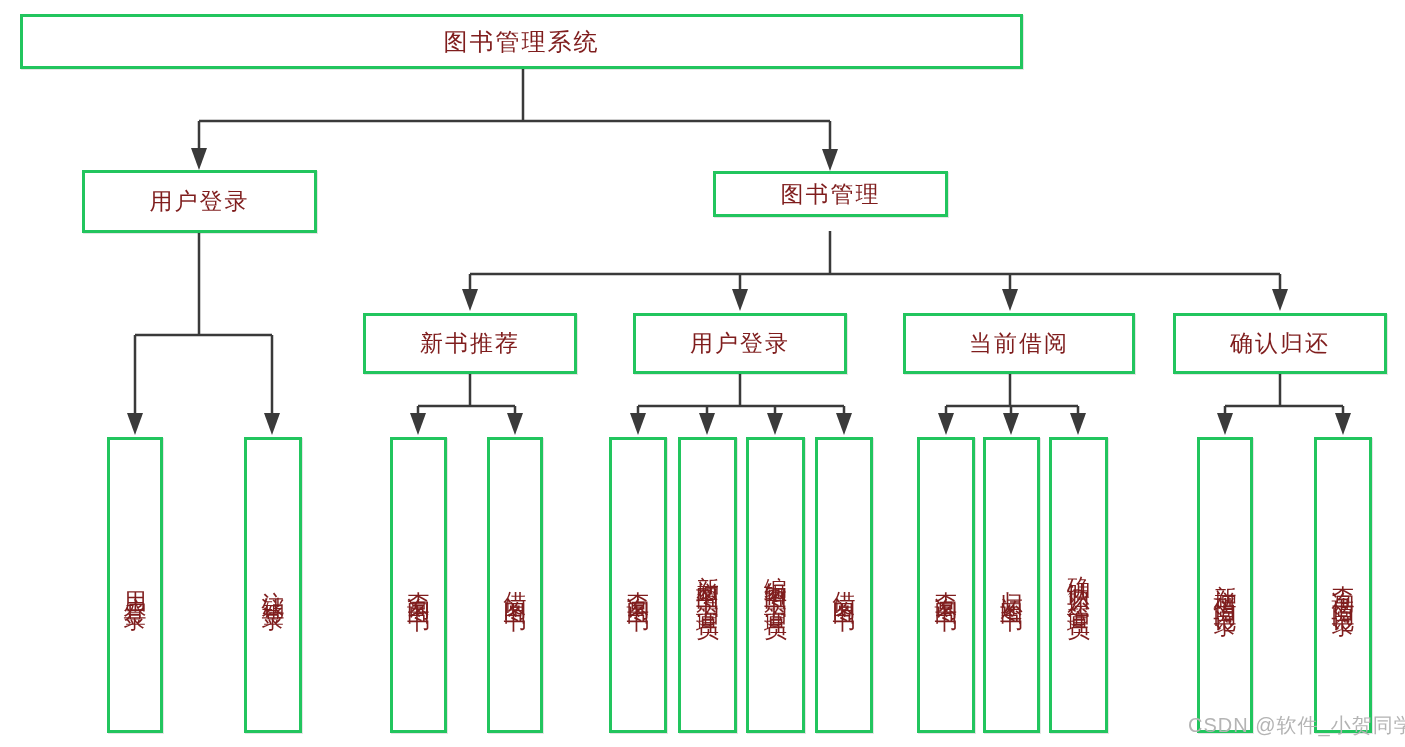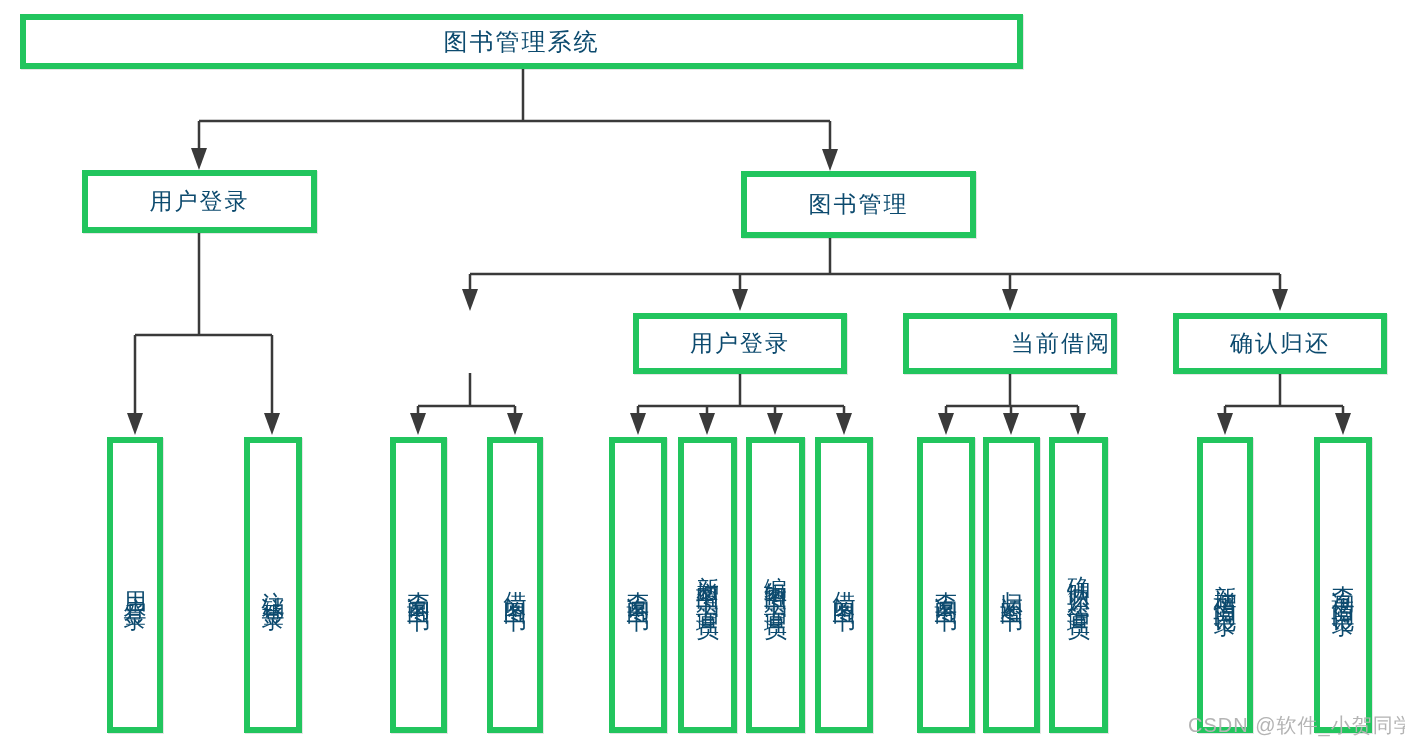--- a/index.html
+++ b/index.html
@@ -7,23 +7,23 @@
     position:relative;
     width:1405px;height:747px;
     background:#ffffff;
     font-family:"Liberation Sans","DejaVu Sans",sans-serif;
     overflow:hidden;
   }
   .wires{position:absolute;left:0;top:0;z-index:1;}
   .box{
     position:absolute;
     box-sizing:border-box;
-    border:6px solid #22c55e;
+    border:3px solid #22c55e;
     background:#ffffff;
-    color:#0c4a6e;
+    color:#7f1d1d;
     display:flex;
     align-items:center;
     justify-content:center;
     z-index:2;
     box-shadow:1px 1px 0 rgba(0,0,0,0.10);
   }
   .hlabel{
     font-size:23px;
     letter-spacing:2px;
     white-space:nowrap;
@@ -93,28 +93,31 @@
     </g>
   </svg>
 
   <div class="box root" style="left:20px;top:14px;width:1003px;height:55px;">
     <span class="hlabel">图书管理系统</span>
   </div>
 
   <div class="box" style="left:82px;top:170px;width:235px;height:63px;">
     <span class="hlabel">用户登录</span>
   </div>
-  <div class="box" style="left:713px;top:171px;width:235px;height:67px;margin-left:28px;">
+  <div class="box" style="left:713px;top:171px;width:235px;height:46px;">
     <span class="hlabel">图书管理</span>
   </div>
 
+  <div class="box" style="left:363px;top:313px;width:214px;height:61px;">
+    <span class="hlabel">新书推荐</span>
+  </div>
   <div class="box" style="left:633px;top:313px;width:214px;height:61px;">
     <span class="hlabel">用户登录</span>
   </div>
-  <div class="box" style="left:903px;top:313px;width:214px;height:61px;justify-content:flex-end;">
+  <div class="box" style="left:903px;top:313px;width:232px;height:61px;">
     <span class="hlabel">当前借阅</span>
   </div>
   <div class="box" style="left:1173px;top:313px;width:214px;height:61px;">
     <span class="hlabel">确认归还</span>
   </div>
 
   <div class="box leaf" style="left:107px;top:437px;width:56px;height:296px;">
     <span>用户登录</span>
   </div>
   <div class="box leaf" style="left:244px;top:437px;width:58px;height:296px;">

